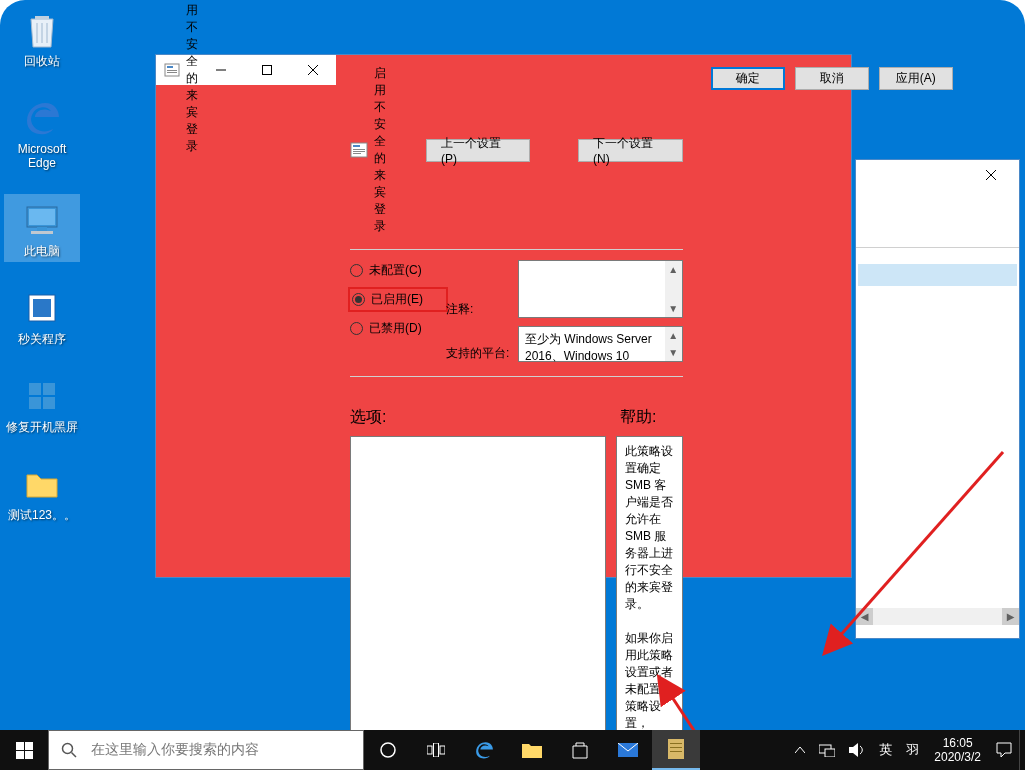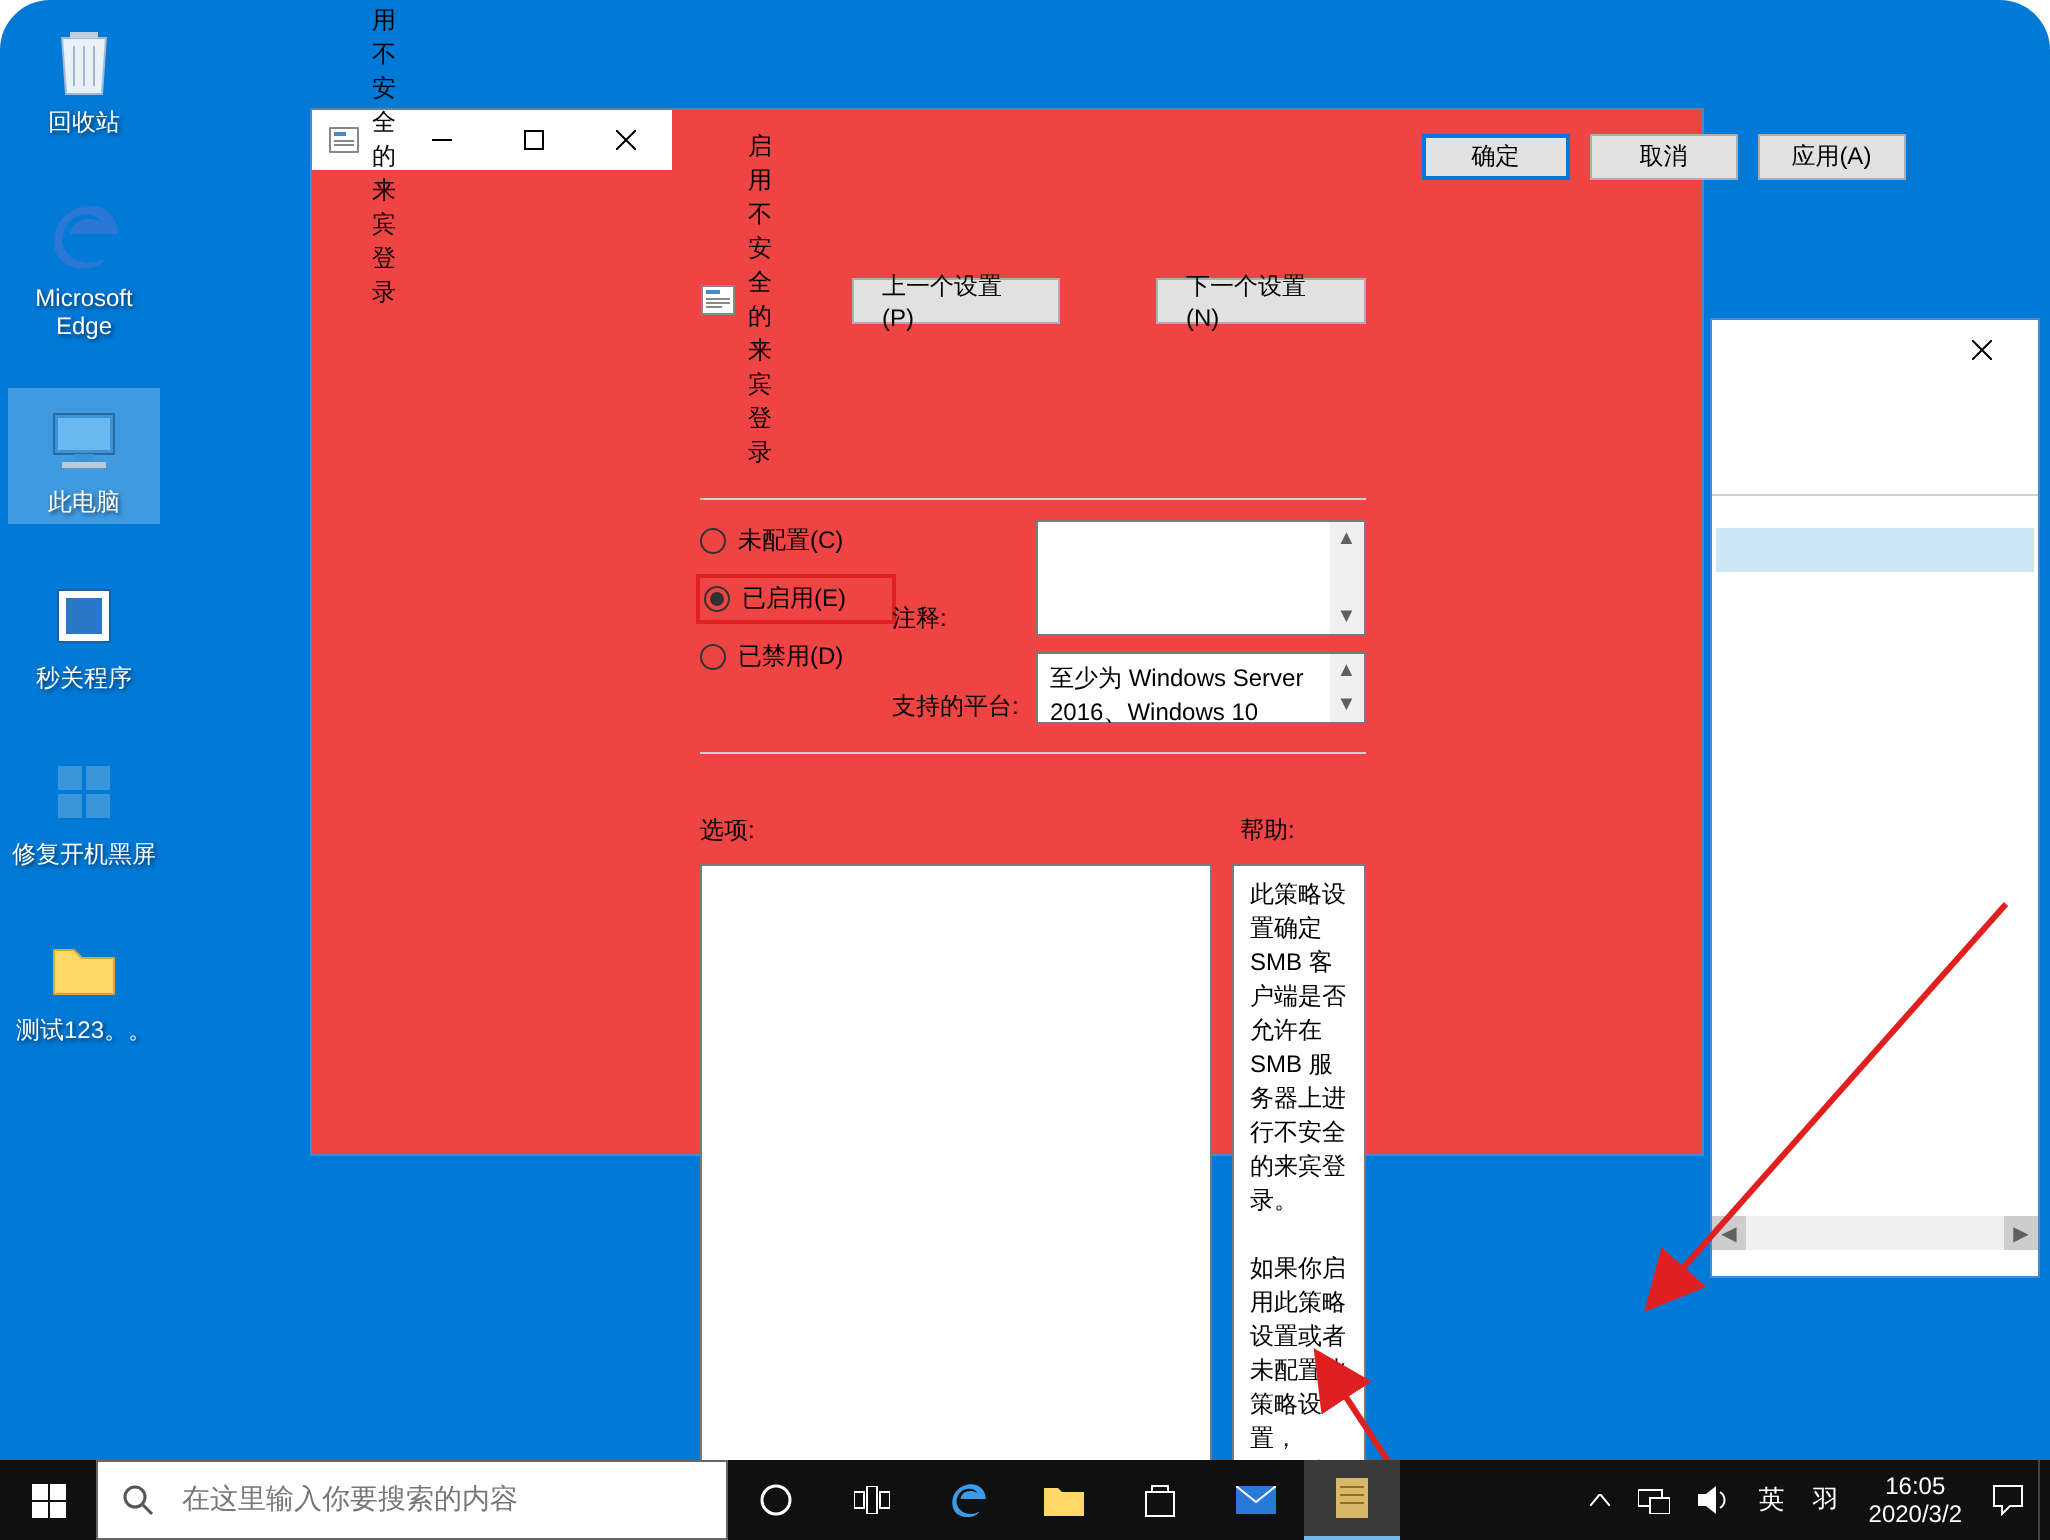--- a/index.html
+++ b/index.html
@@ -49,21 +49,21 @@
 .fields-col { flex: 1; display: flex; flex-direction: column; gap: 8px; }
 .field-row { display: flex; align-items: flex-end; }
 .field-row .flabel { width: 72px; font-size: 12px; padding-top: 4px; }
 .comment-box { flex: 1; height: 58px; border: 1px solid #7a7a7a; background: #fff; position: relative; }
 .comment-box .vscroll { position: absolute; right: 0; top: 0; width: 17px; height: 100%; background: #f0f0f0; display:flex; flex-direction:column; justify-content:space-between; }
 .comment-box .vscroll .arr { width:17px; height:17px; display:flex; align-items:center; justify-content:center; font-size:10px; color:#606060;}
 .platform-box { flex: 1; height: 36px; border: 1px solid #7a7a7a; background: #fff; padding: 4px 6px; font-size: 12px; position: relative; }
 .platform-box .vscroll { position: absolute; right: 0; top: 0; width: 17px; height: 100%; background: #f0f0f0; display:flex; flex-direction:column; justify-content:space-between;}
 .platform-box .vscroll .arr { width:17px; height:17px; display:flex; align-items:center; justify-content:center; font-size:10px; color:#606060;}
 
-.mid-row { display: flex; margin-top: 20px; font-size: 12px; }
+.mid-row { display: flex; margin-top: 20px; font-size: 16px; }
 .mid-row .opt-label { width: 270px; }
 .mid-row .help-label { flex: 1; }
 
 .panes { display: flex; gap: 10px; margin-top: 8px; height: 334px; }
 .options-pane { width: 256px; border: 1px solid #7a7a7a; background: #fff; }
 .help-pane { flex: 1; border: 1px solid #7a7a7a; background: #fff; padding: 6px 8px; font-size: 12px; line-height: 17px; overflow: hidden; white-space: pre-wrap; }
 
 .footer { display: flex; justify-content: flex-end; gap: 10px; padding: 12px 14px; }
 .btn { width: 74px; height: 23px; font-size: 12px; background: #e1e1e1; border: 1px solid #adadad; display: flex; align-items: center; justify-content: center; }
 .btn.primary { border: 2px solid #0078d7; }

